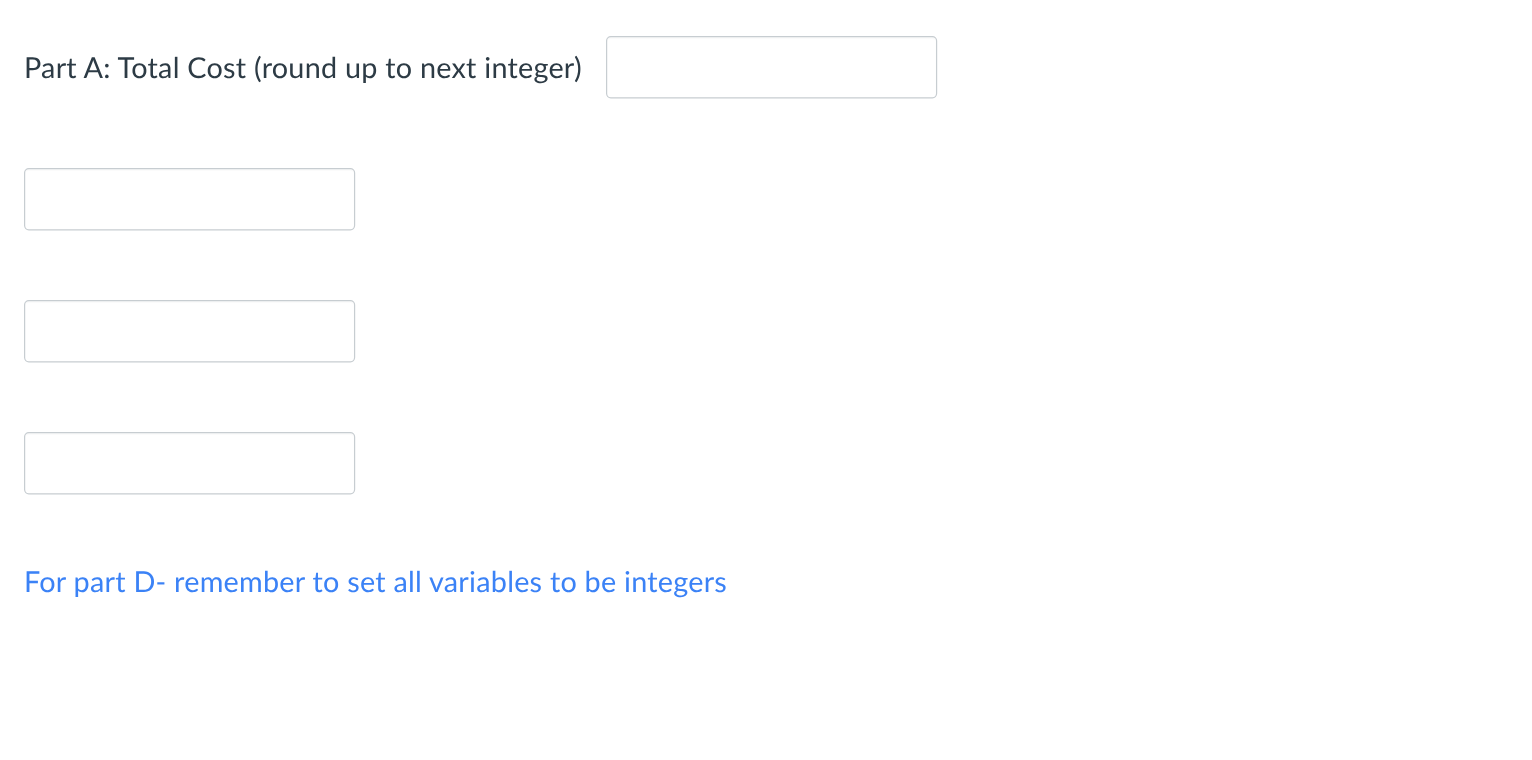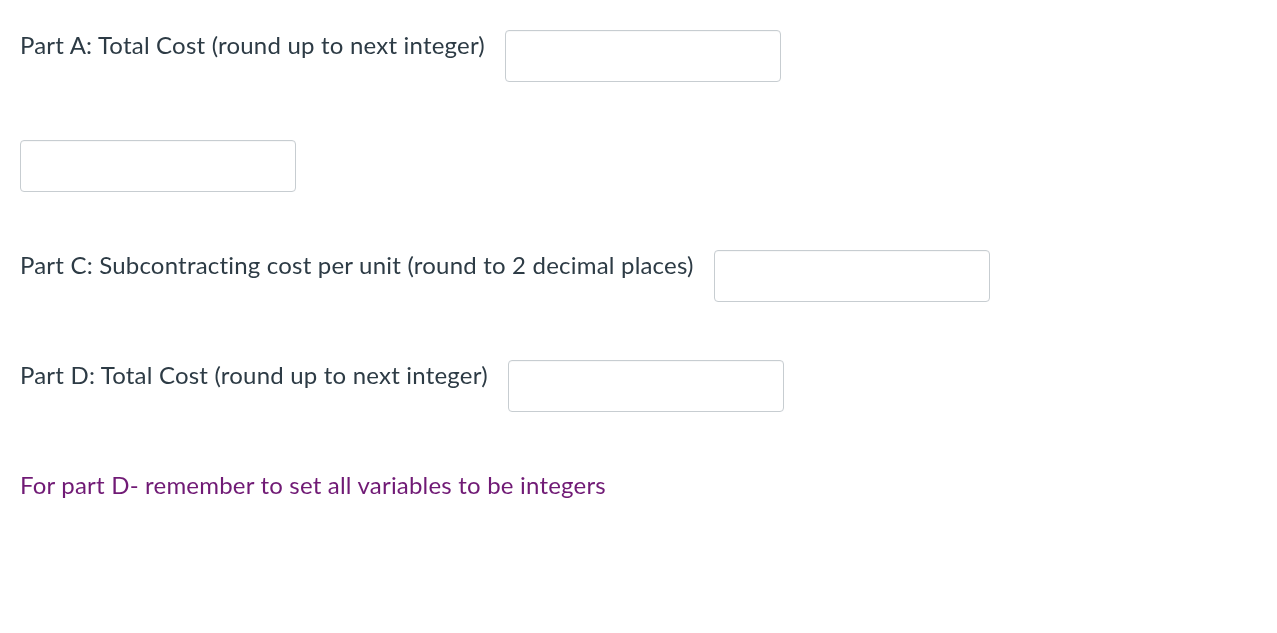--- a/index.html
+++ b/index.html
@@ -10,20 +10,21 @@
     body {
       font-family: "Lato", "Helvetica Neue", Helvetica, Arial, sans-serif;
       font-size: 24px;
       color: #2d3b45;
       background: #ffffff;
       padding: 30px 20px;
       width: 1277px;
     }
     .field-row {
       display: flex;
+      align-items: center;
       margin-bottom: 58px;
       gap: 12px;
     }
     .field-row:last-of-type {
       margin-bottom: 48px;
     }
     .field-label {
       color: #2d3b45;
       font-weight: 400;
       margin-right: 8px;
@@ -35,40 +36,38 @@
       height: 52px;
       width: 276px;
       padding: 8px 12px;
       font-size: 20px;
       font-family: inherit;
       color: #2d3b45;
       background: #ffffff;
       box-shadow: inset 0 1px 1px rgba(0,0,0,0.03);
     }
     .note-text {
-      color: #701a75;
+      color: #3b82f6;
       font-weight: 400;
       letter-spacing: 0.2px;
     }
   </style>
 </head>
 <body>
 
 <div class="field-row">
   <span class="field-label">Part A: Total Cost (round up to next integer)</span>
   <input type="text" class="text-input" value="" style="">
 </div>
 
 <div class="field-row">
   <input type="text" class="text-input" value="" style="">
 </div>
 
 <div class="field-row">
-  <span class="field-label">Part C: Subcontracting cost per unit (round to 2 decimal places)</span>
   <input type="text" class="text-input" value="" style="">
 </div>
 
 <div class="field-row">
-  <span class="field-label">Part D: Total Cost (round up to next integer)</span>
   <input type="text" class="text-input" value="" style="">
 </div>
 
 <div class="note-text">For part D- remember to set all variables to be integers</div>
 
 </body></html>

